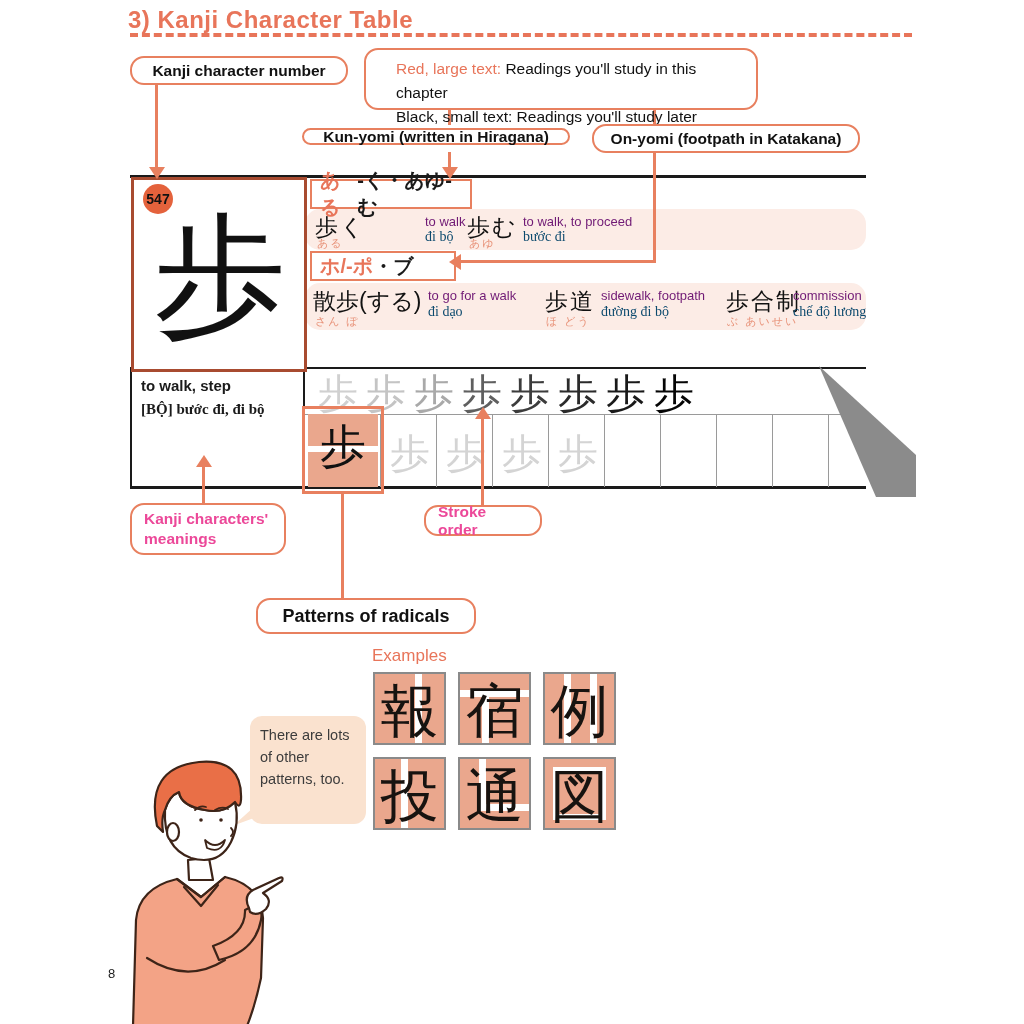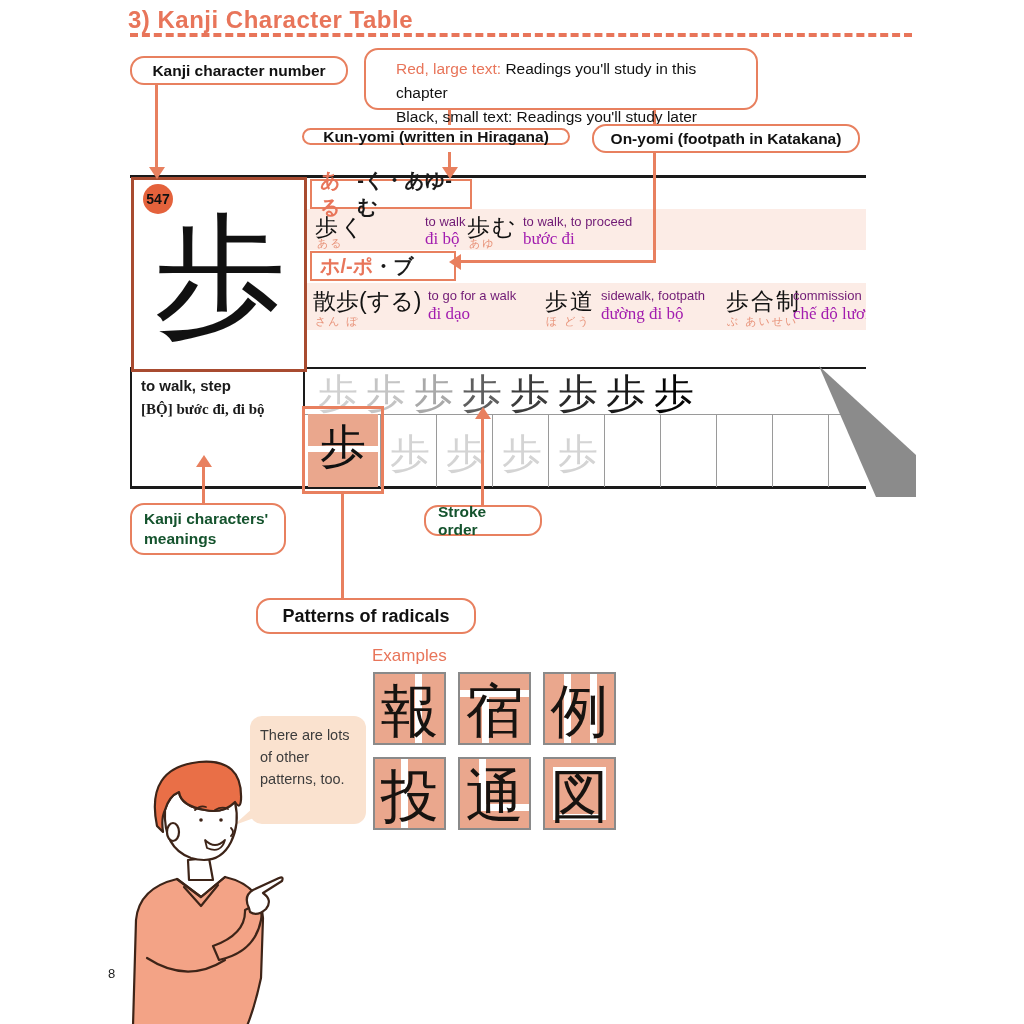--- a/index.html
+++ b/index.html
@@ -8,45 +8,45 @@
   
   .abs{position:absolute;}
   .serif{font-family:"Liberation Serif","DejaVu Serif",serif;}
   
   .title{left:128px;top:6px;font-size:24px;font-weight:bold;color:#E8755A;letter-spacing:.5px;}
   .dashline{left:130px;top:33px;width:782px;border-bottom:4px dashed #E8755A;}
   
   .callout{border:2.5px solid #E8805F;border-radius:14px;background:#fff;
            display:flex;align-items:center;justify-content:center;text-align:left;
            font-size:15.5px;font-weight:bold;color:#111;padding:2px 12px;box-sizing:border-box;z-index:6;}
-  .callout.orangetext{color:#14532d;}
+  .callout.orangetext{color:#ec4899;}
   .legendbox{display:block;padding:7px 30px;line-height:24px;font-weight:normal;}
   .legendbox .red{color:#E8755A;}
   
   .cline{background:#E8805F;z-index:5;}
   .v{width:3px;} .h{height:3px;}
   .arr{width:0;height:0;z-index:5;}
   .arr-down{border-left:8px solid transparent;border-right:8px solid transparent;border-top:12px solid #E8805F;}
   .arr-up{border-left:8px solid transparent;border-right:8px solid transparent;border-bottom:12px solid #E8805F;}
   .arr-left{border-top:8px solid transparent;border-bottom:8px solid transparent;border-right:12px solid #E8805F;}
   
   .tline{background:#1a1a1a;z-index:2;}
   .tline.thin{background:#9a9a9a;}
   .kanji-cell{left:131px;top:177px;width:170px;height:189px;border:3.5px solid #A84B30;background:#fff;z-index:3;}
   .num-circle{left:143px;top:184px;width:30px;height:30px;border-radius:50%;background:#E4623C;
               display:flex;align-items:center;justify-content:center;font-size:14px;font-weight:bold;color:#111;z-index:4;}
   .big-kanji{left:150px;top:196px;width:140px;height:160px;font-size:132px;line-height:160px;text-align:center;color:#111;z-index:3;}
   .reading-box{border:2.5px solid #E8805F;background:#fff;font-size:20px;font-weight:bold;
                display:flex;align-items:center;padding:0 8px;box-sizing:border-box;z-index:4;}
   .reading-box .hl{color:#E8755A;}
-  .pinkband{background:#FCECE6;overflow:hidden;z-index:1;}
+  .pinkband{background:#FCECE6;overflow:hidden;z-index:1;border-radius:15px;}
   .w-kanji{font-size:23px;color:#111;letter-spacing:2px;white-space:nowrap;}
   .w-furi{font-size:11px;color:#E8937A;letter-spacing:2px;white-space:nowrap;}
   .w-en{font-size:13px;color:#701a75;white-space:nowrap;}
-  .w-vi{font-size:17px;color:#a21caf;white-space:nowrap;}
+  .w-vi{font-size:14px;color:#0c4a6e;white-space:nowrap;}
   .meaning-en{left:141px;top:377px;font-size:15px;font-weight:bold;}
   .meaning-vi{left:141px;top:401px;font-size:15px;font-weight:bold;}
   .stroke-step{position:absolute;top:372px;font-size:40px;line-height:42px;}
   .ghost{position:absolute;top:426px;font-size:40px;color:#d4d4d4;}
   .practice-hl-outline{left:302px;top:406px;width:82px;height:88px;border:3px solid #E8805F;box-sizing:border-box;background:transparent;z-index:4;}
   .practice-hl-fill{left:308px;top:414px;width:70px;height:73px;background:#EAA78D;z-index:3;}
   .practice-hl-bar{left:308px;top:446px;width:70px;height:6px;background:#fff;z-index:3;}
   .practice-hl-char{left:308px;top:416px;width:70px;font-size:46px;text-align:center;color:#111;z-index:4;}
   .pagecurl{left:816px;top:366px;width:100px;height:131px;background:#8b8b8b;
             clip-path:polygon(3% 0%,100% 68%,100% 100%,60% 100%);z-index:4;}

